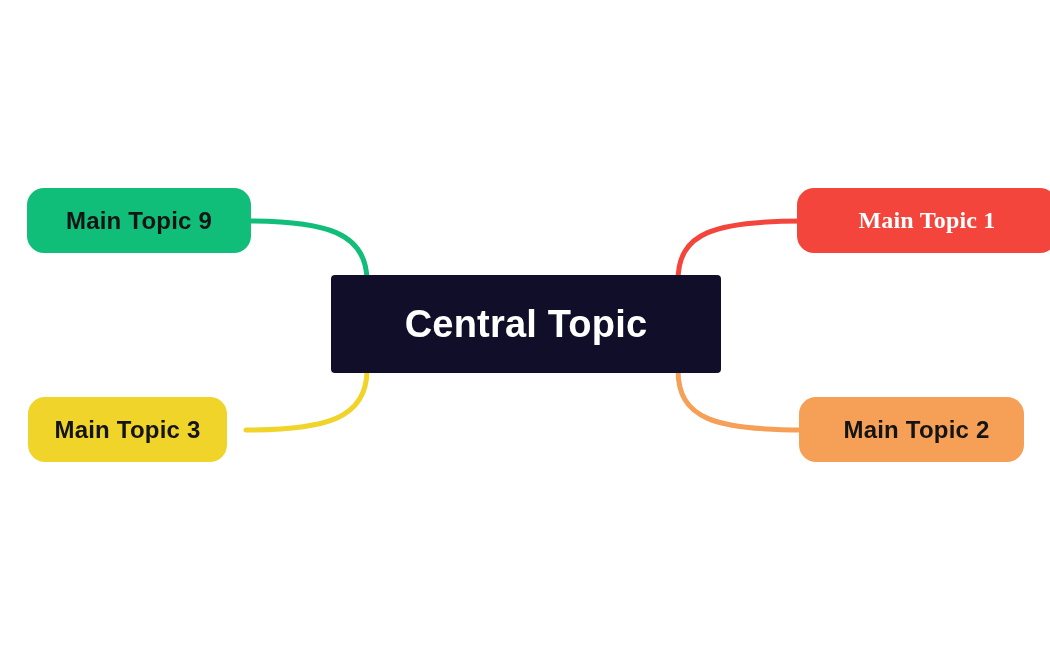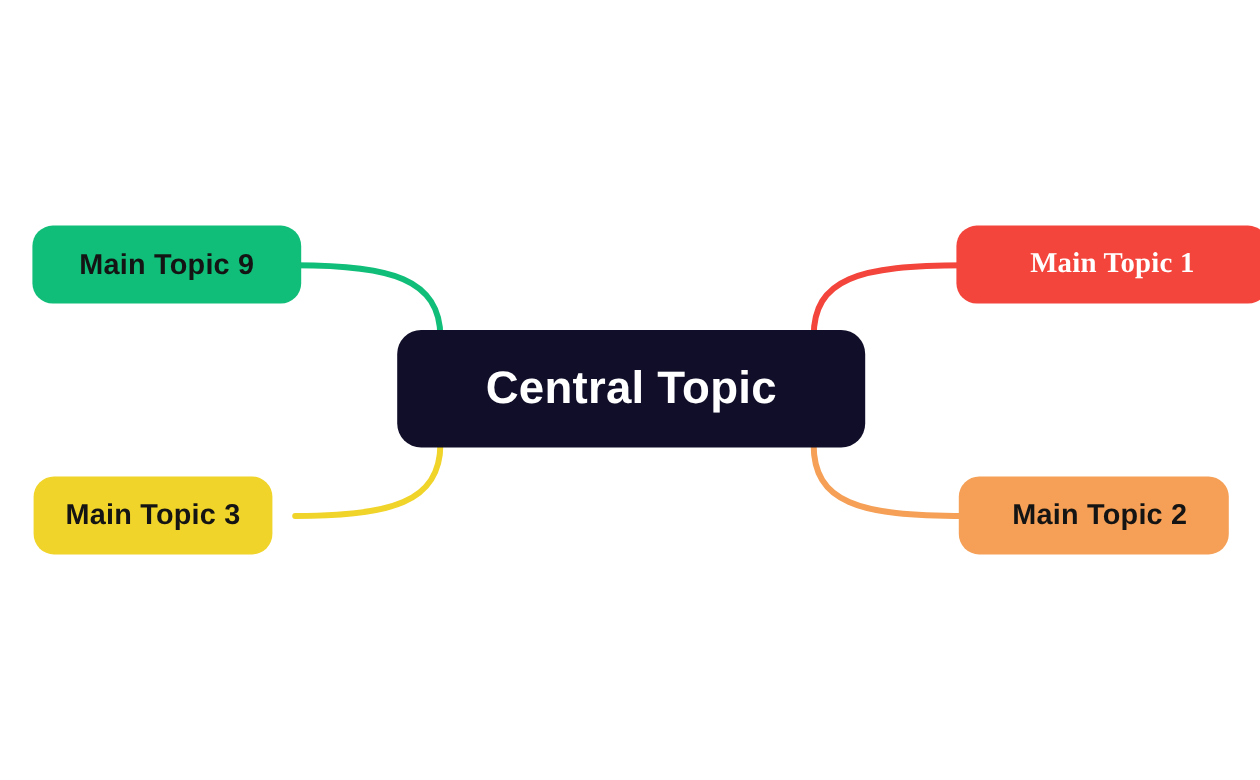--- a/index.html
+++ b/index.html
@@ -38,21 +38,21 @@
   .node .label {
     font-weight: bold;
     letter-spacing: 0.2px;
     white-space: nowrap;
   }
   .node-central {
     left: 331px;
     top: 275px;
     width: 390px;
     height: 98px;
-    border-radius: 20px;
+    border-radius: 4px;
   }
   .node-central .label {
     font-size: 38px;
   }
   .node-topic {
     height: 65px;
     border-radius: 17px;
   }
   .node-topic .label {
     font-size: 24px;

